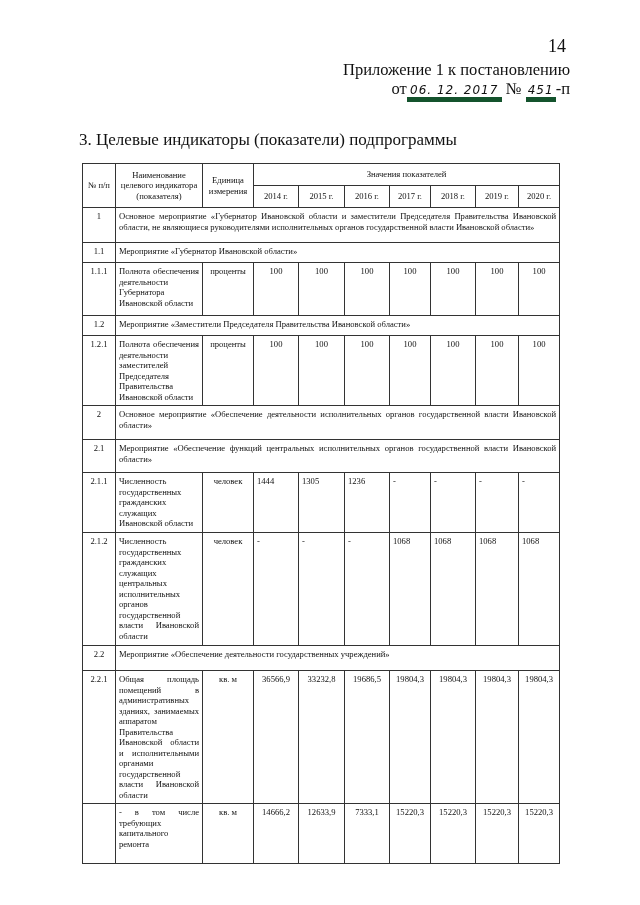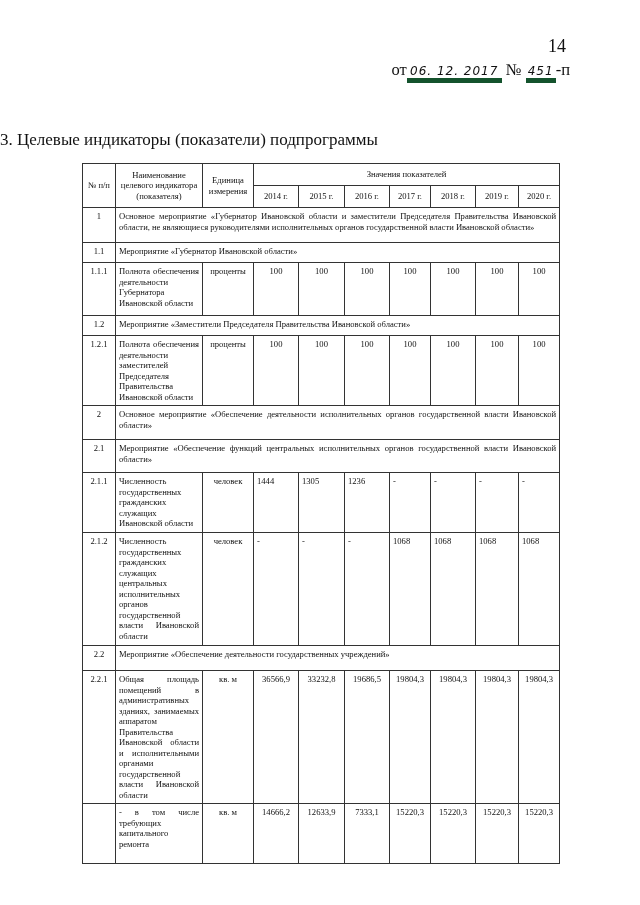--- a/index.html
+++ b/index.html
@@ -7,21 +7,21 @@
     width: 640px; height: 905px; background: #ffffff; position: relative;
     font-family: "Liberation Serif", "DejaVu Serif", serif; color: #111;
     overflow: hidden;
   }
   .page-num { position: absolute; right: 74px; top: 36px; font-size: 18px; }
   .appendix { position: absolute; right: 70px; top: 60px; text-align: right; font-size: 16.5px; line-height: 19px; }
   .appendix .line { white-space: nowrap; }
   .hand { font-family: "DejaVu Sans", sans-serif; font-style: italic; font-size: 12px; letter-spacing: 1px; display: inline-block; border-bottom: 5px solid #14532d; text-align: center; line-height: 14px; }
   .hand.date { width: 95px; }
   .hand.num { width: 30px; }
-  .title { position: absolute; left: 0; width: 536px; top: 130px; font-size: 17px; }
+  .title { position: absolute; left: 0; width: 536px; top: 130px; text-align: center; font-size: 17px; }
   table.ind {
     position: absolute; left: 82px; top: 163px; width: 477px;
     border-collapse: collapse; table-layout: fixed; font-size: 8.6px; line-height: 10.5px;
   }
   table.ind td, table.ind th {
     border: 1px solid #333; vertical-align: top; padding: 3px 3px; font-weight: normal;
   }
   table.ind th { text-align: center; vertical-align: middle; }
   .c-n { text-align: center; }
   .c-name { text-align: justify; }
@@ -29,20 +29,21 @@
   .c-val { text-align: center; }
   .c-val.left { text-align: left; }
   .wide { text-align: justify; }
 </style>
 </head>
 <body>
 
 <div class="page-num">14</div>
 
 <div class="appendix">
+  <div class="line">Приложение 1 к постановлению</div>
   <div class="line">
     <span>от</span><span class="hand date">06. 12. 2017</span>
     <span>№</span>
     <span class="hand num">451</span><span>-п</span>
   </div>
 </div>
 
 <div class="title">3. Целевые индикаторы (показатели) подпрограммы</div>
 
 <table class="ind">

